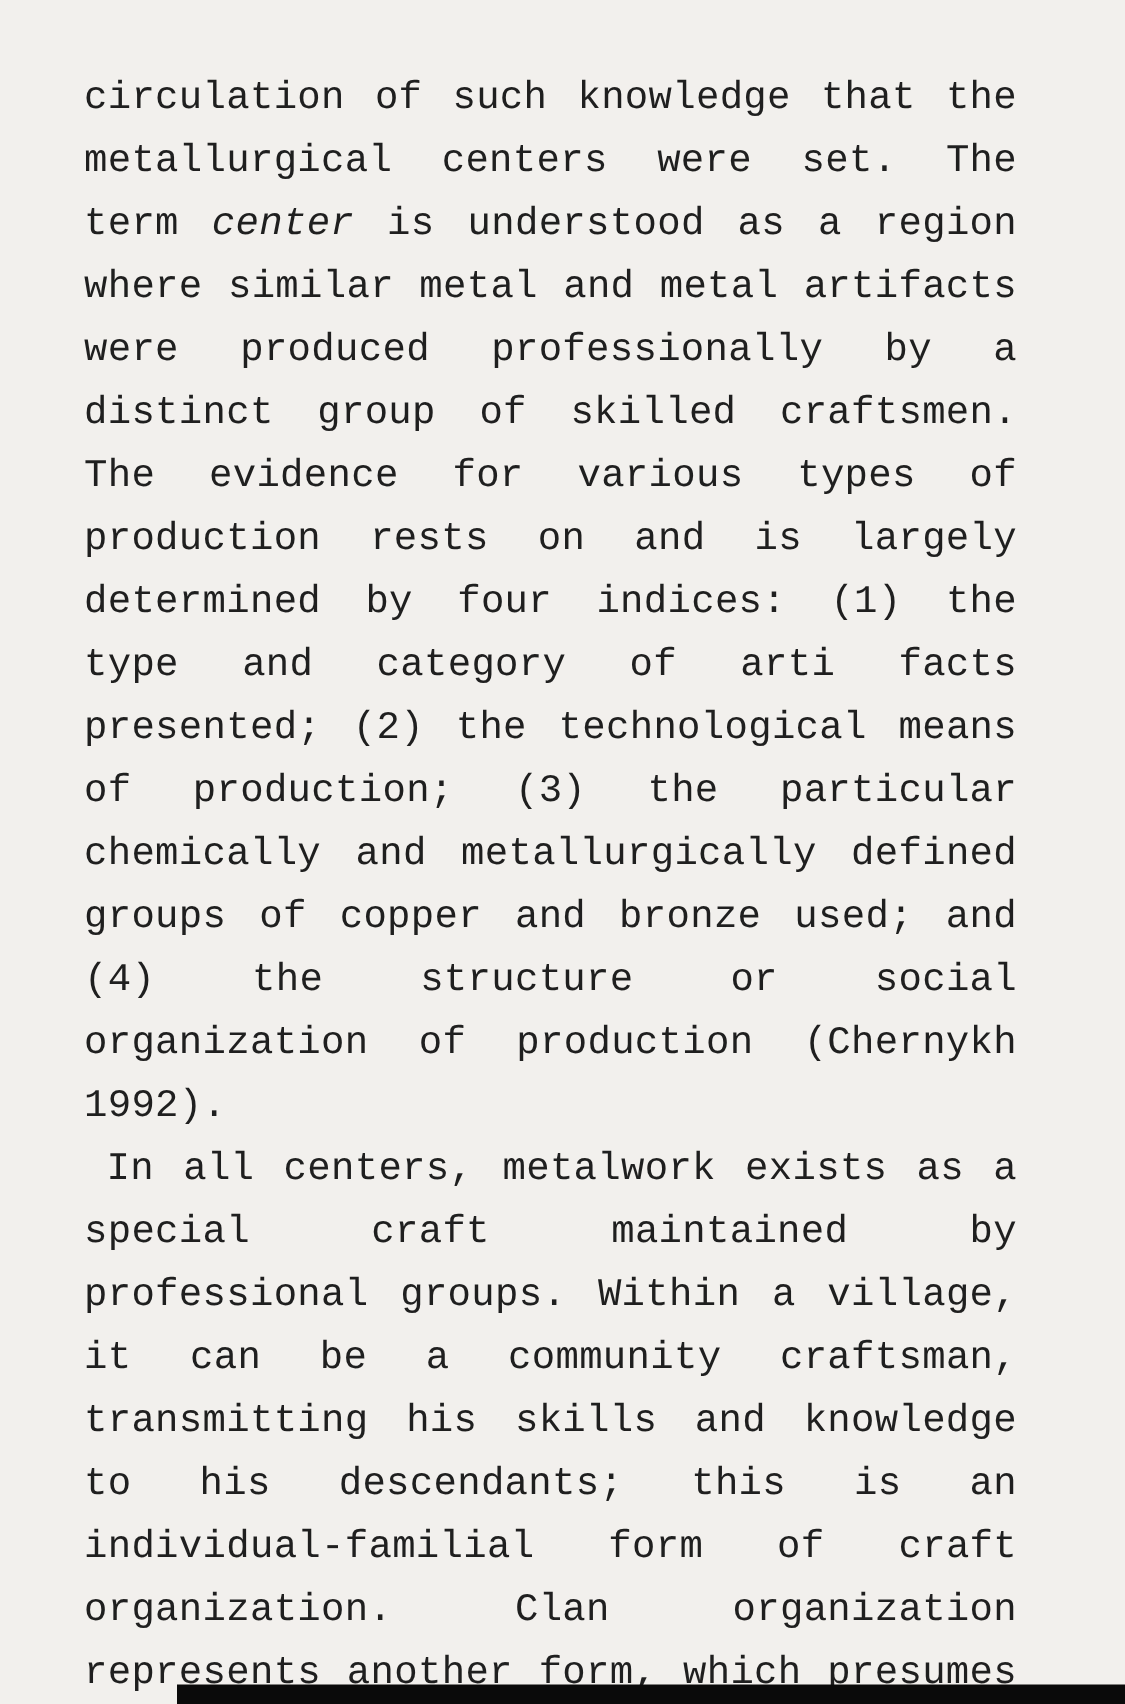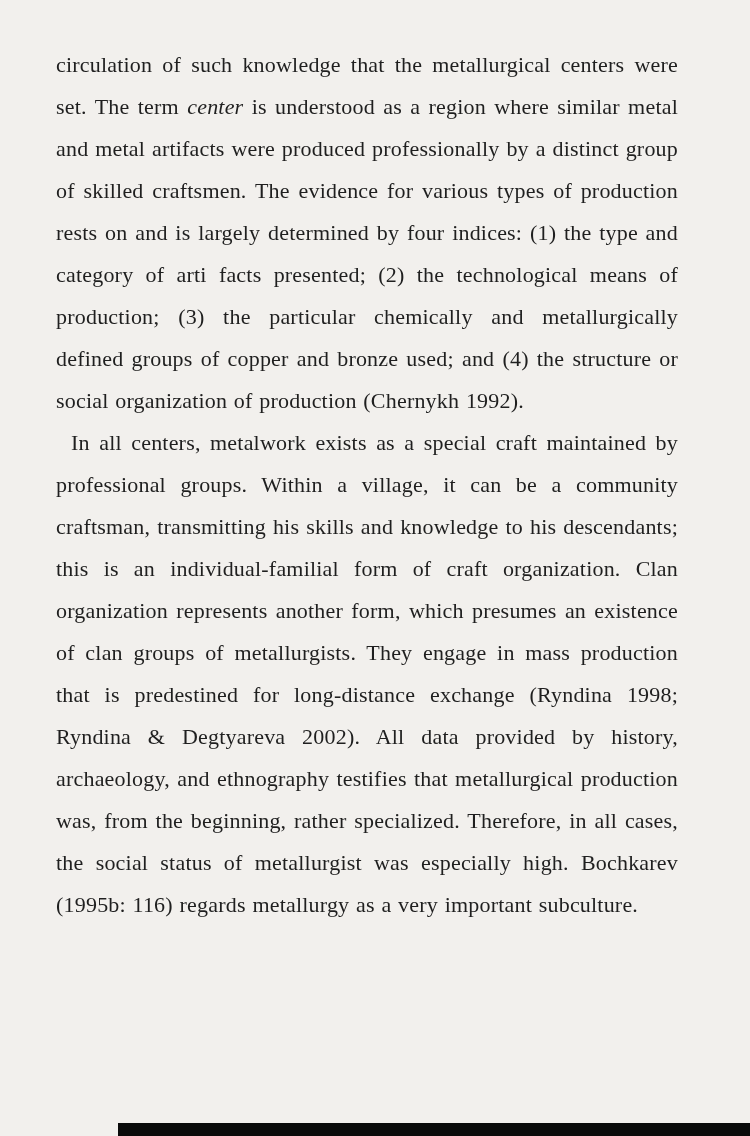--- a/index.html
+++ b/index.html
@@ -22,27 +22,28 @@
   }
   .text-column {
     position: absolute;
     top: 44px;
     left: 56px;
     width: 622px;
     color: #1f1f1f;
   }
   p.book-paragraph {
     margin: 0;
-    font-size: 22px;
+    font-size: 26px;
     line-height: 42px;
     text-align: justify;
     text-justify: inter-word;
     letter-spacing: 0.2px;
     word-spacing: 1px;
     color: #1f1f1f;
+    font-family: Liberation Mono, monospace;
   }
   p.book-paragraph + p.book-paragraph {
     margin-top: 0;
     text-indent: 15px;
   }
   em.italic-term {
     font-style: italic;
   }
   .bottom-bar {
     position: absolute;

